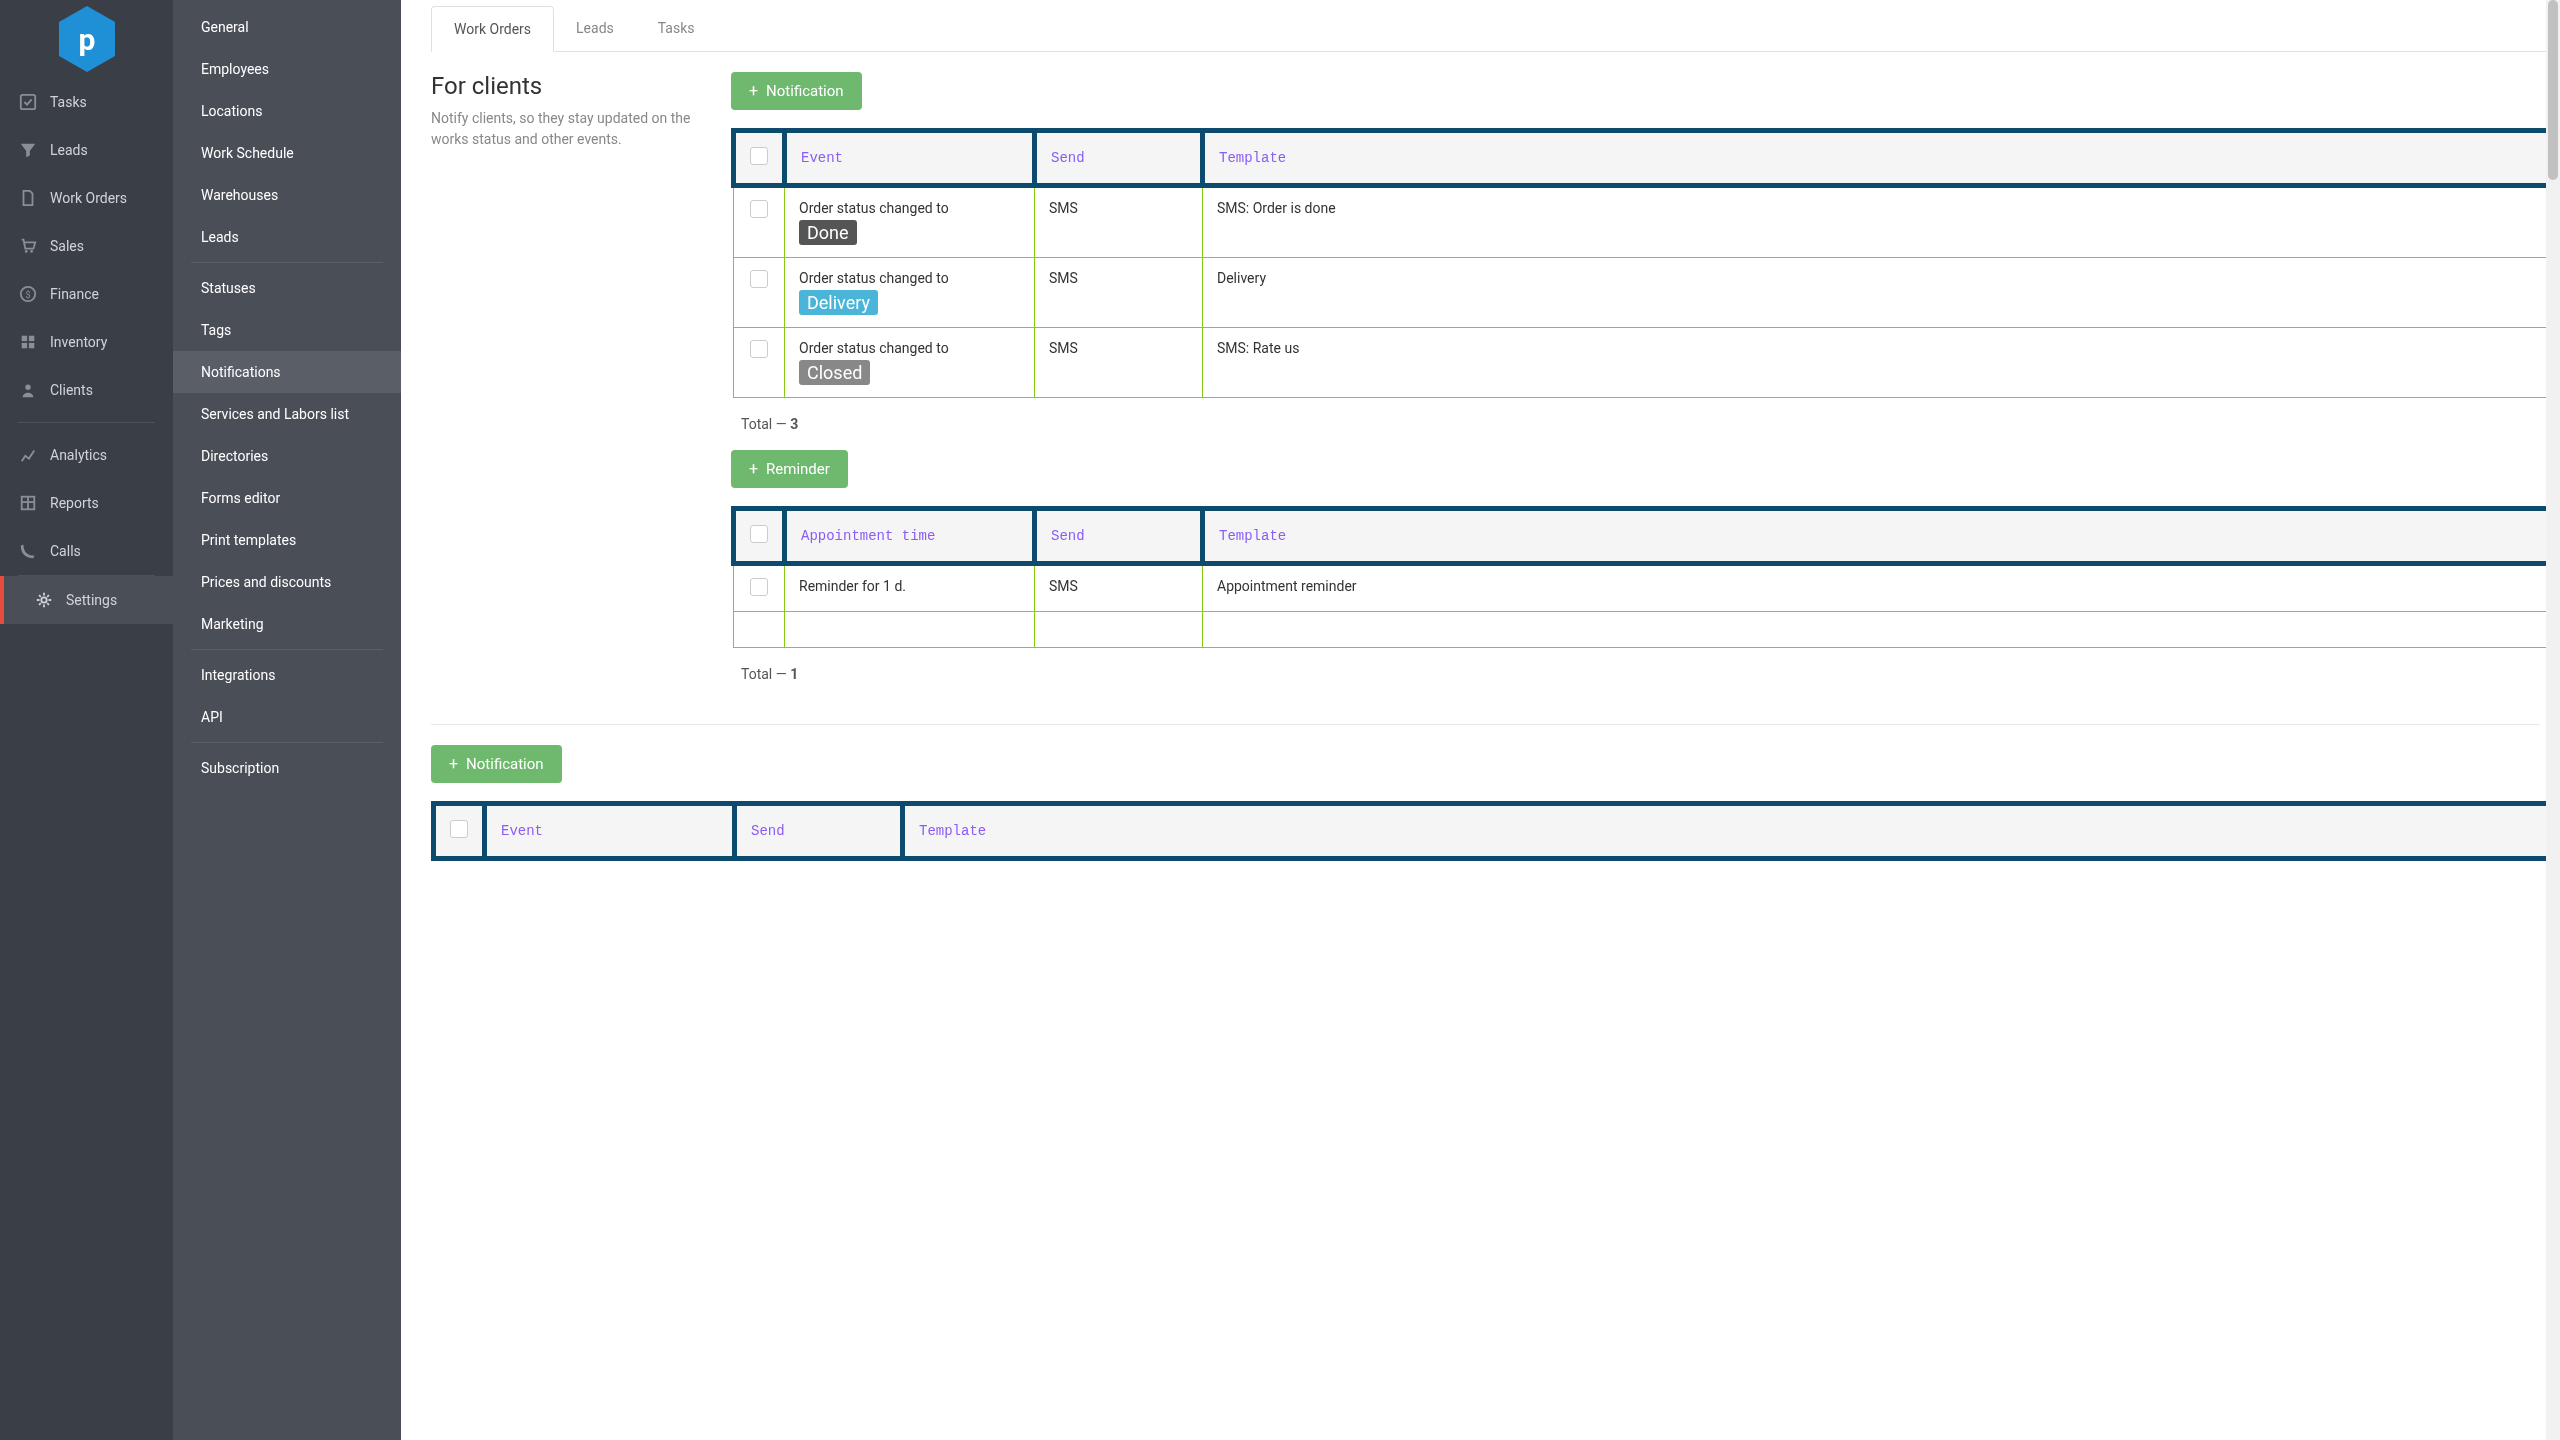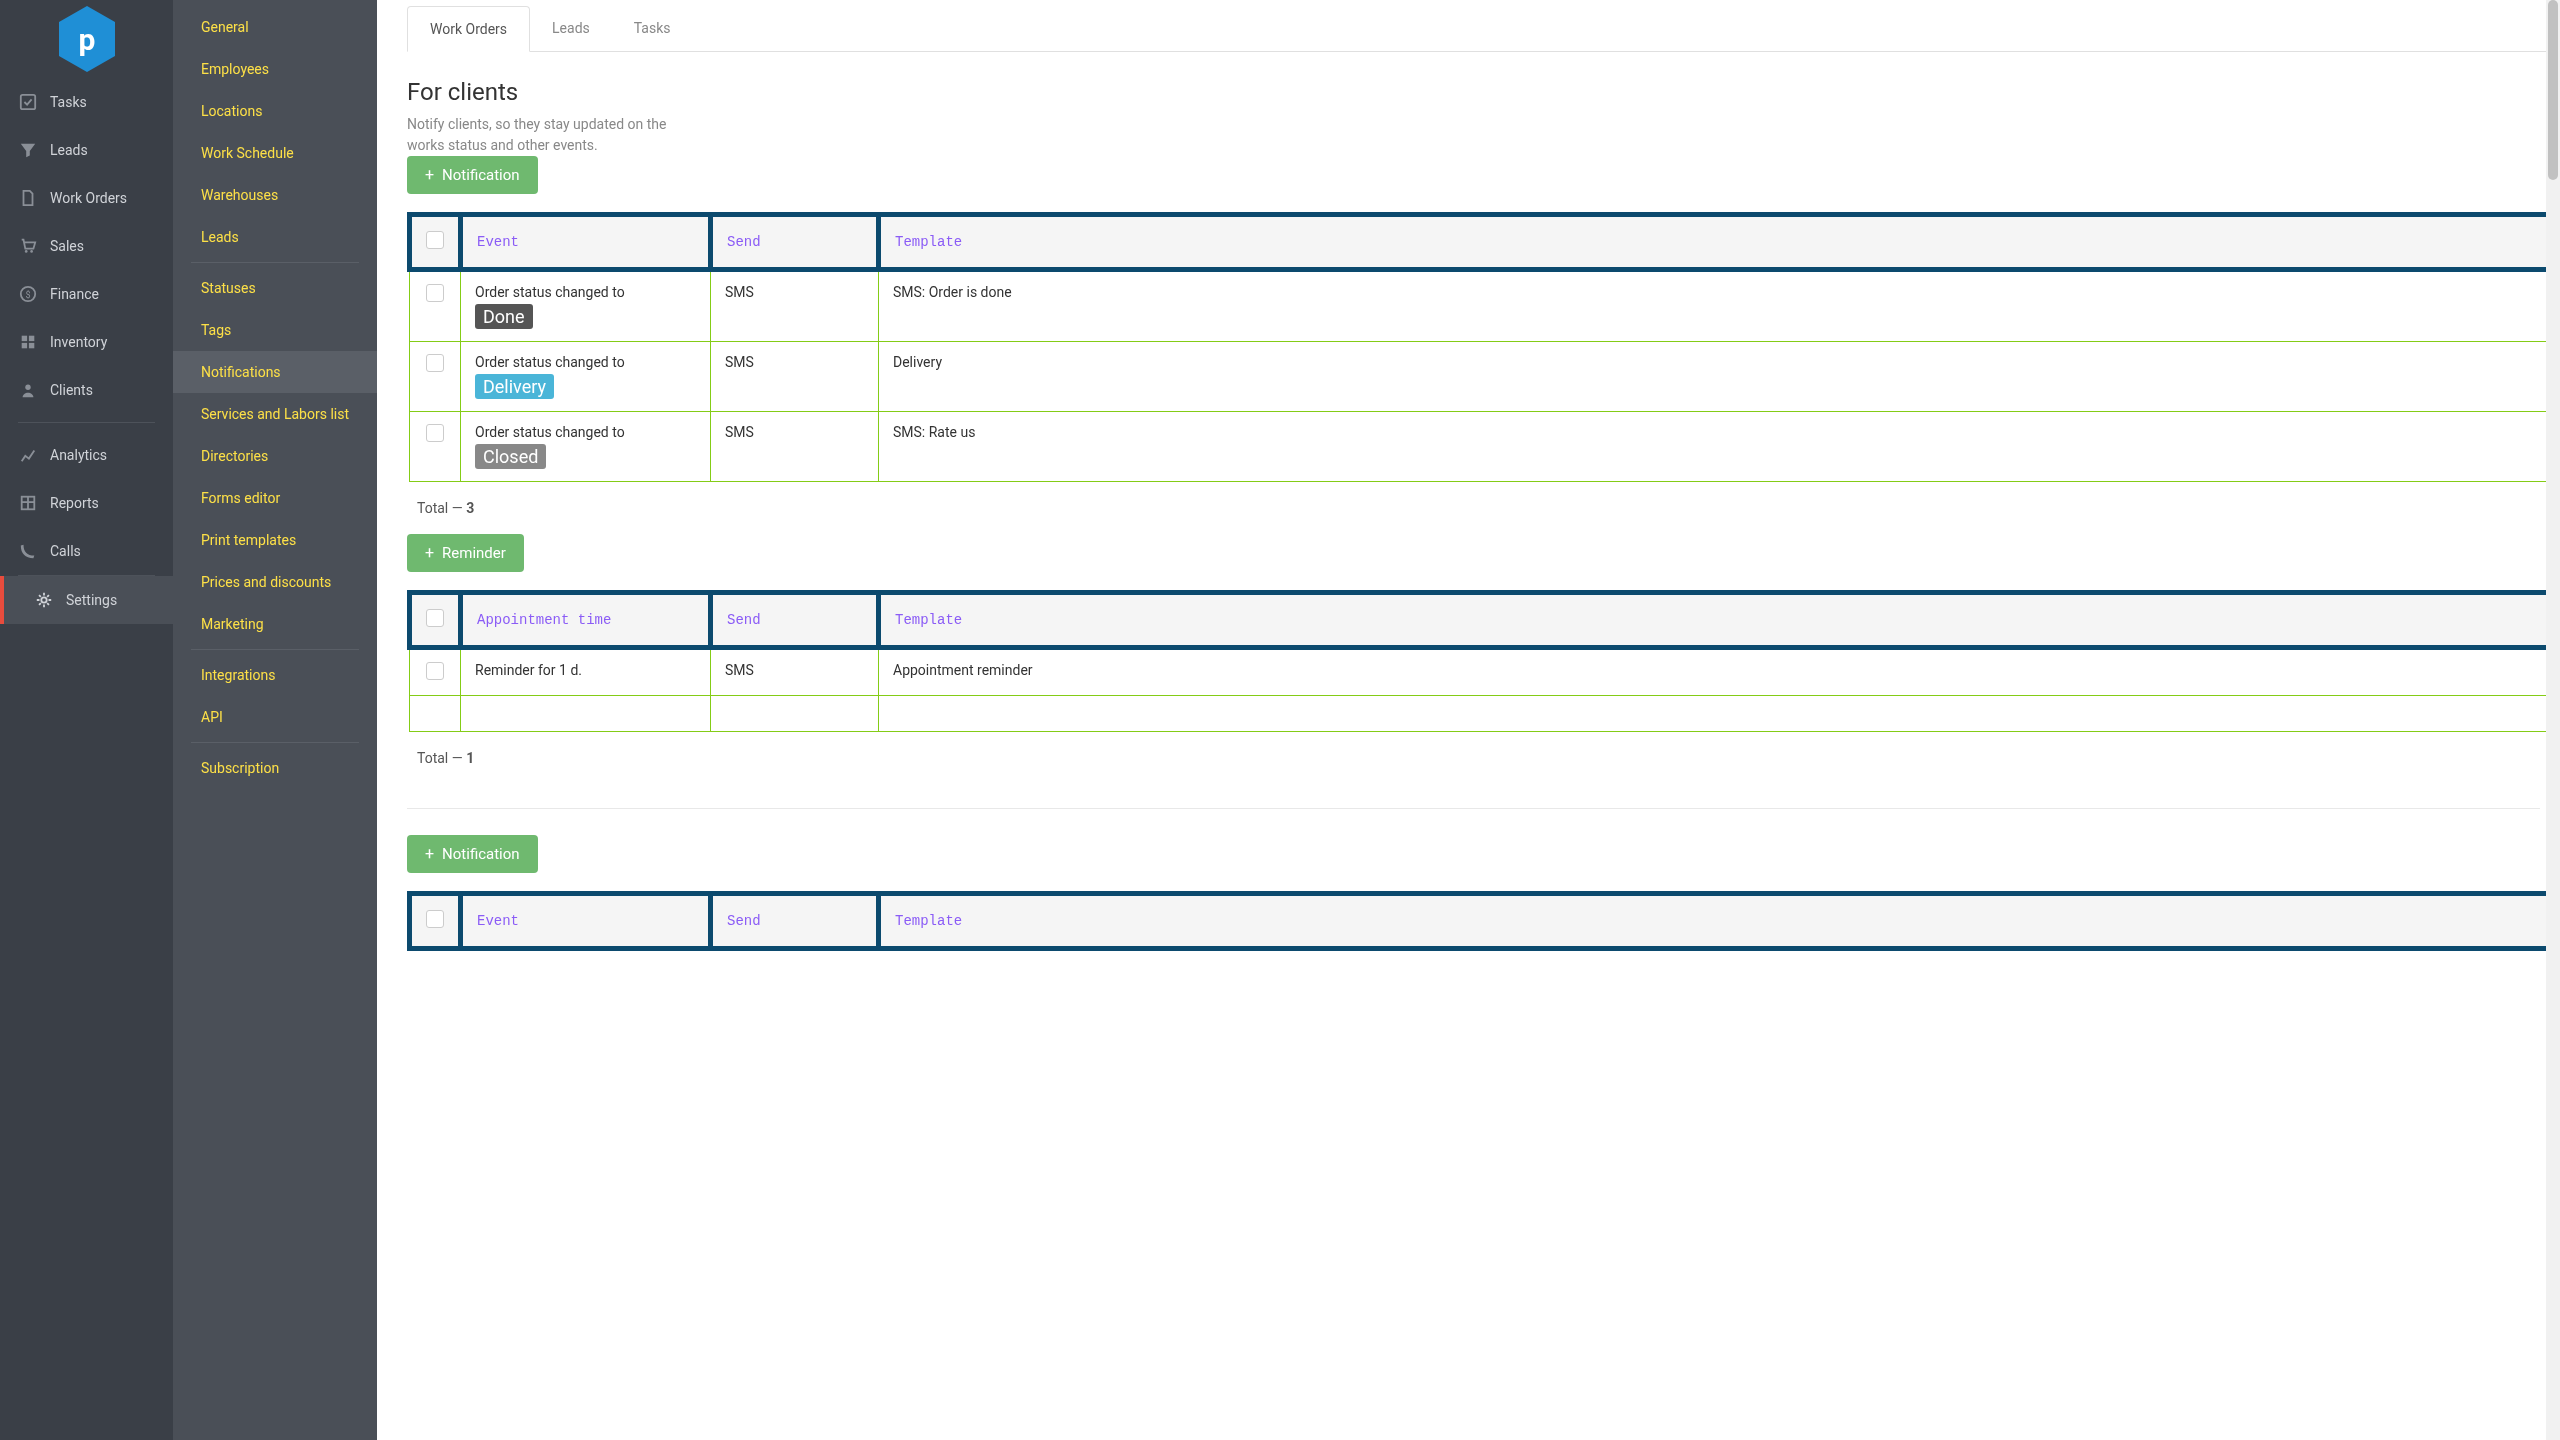--- a/index.html
+++ b/index.html
@@ -11,35 +11,35 @@
 .logo-hex { width: 64px; height: 70px; position: relative; }
 .logo-hex svg { width: 100%; height: 100%; }
 .nav-item { display: flex; align-items: center; padding: 14px 18px; cursor: pointer; color: #d0d3d8; }
 .nav-item.active { background: #4a4f57; border-left: 4px solid #e84c3d; padding-left: 30px; }
 .nav-item .nav-icon { width: 20px; height: 20px; margin-right: 12px; display: flex; align-items: center; justify-content: center; }
 .nav-item .nav-icon svg { width: 18px; height: 18px; fill: #8a8f97; }
 .nav-divider { border-top: 1px solid #4d525a; margin: 8px 18px; }
 .nav-spacer { border-top: 1px solid #4d525a; margin: 0 18px; }
 
 
-.sidebar-secondary { width: 204px; background: #4a4f57; color: #fde047; padding-top: 6px; overflow-y: auto; }
+.sidebar-secondary { width: 228px; background: #4a4f57; color: #ffffff; padding-top: 6px; overflow-y: auto; }
 .sub-item { padding: 13px 28px; cursor: pointer; }
 .sub-item.active { background: #5a5f67; }
 .sub-divider { border-top: 1px solid #5a5f67; margin: 4px 18px; }
 
 
 .main { flex: 1; background: #fff; padding: 0 0 0 30px; overflow-y: auto; position: relative; }
 .scroll-track { position: absolute; right: 0; top: 0; width: 14px; height: 100%; background: #f1f1f1; }
 .scroll-thumb { position: absolute; right: 2px; top: 0; width: 10px; height: 180px; background: #c1c1c1; border-radius: 5px; }
 
 .tabs { display: flex; border-bottom: 1px solid #e0e0e0; margin-top: 6px; }
 .tab { padding: 14px 22px; cursor: pointer; color: #888; }
 .tab.active { border: 1px solid #e0e0e0; border-bottom: 1px solid #fff; border-radius: 4px 4px 0 0; margin-bottom: -1px; color: #555; }
 
-.section-row { display: flex; margin-top: 26px; padding-right: 4px; flex-direction: column; }
+.section-row { display: flex; margin-top: 20px; padding-right: 4px; }
 .section-left { width: 300px; padding-right: 20px; }
 .section-title { font-size: 24px; font-weight: 400; margin-bottom: 8px; color: #333; }
 .section-desc { color: #888; line-height: 1.5; }
 .section-right { flex: 1; }
 
 .btn-add { background: #6fb96f; color: #fff; border: none; padding: 10px 18px; border-radius: 4px; font-size: 15px; cursor: pointer; display: inline-flex; align-items: center; gap: 8px; }
 .btn-add .plus-icon { font-size: 16px; line-height: 1; }
 
 .table { width: 100%; border-collapse: collapse; margin-top: 18px; }
 .table th { background: #f5f5f5; text-align: left; padding: 14px 14px; font-weight: 400; color: #8b5cf6; border: 5px solid #0c4a6e; font-family: Liberation Mono, monospace; }

